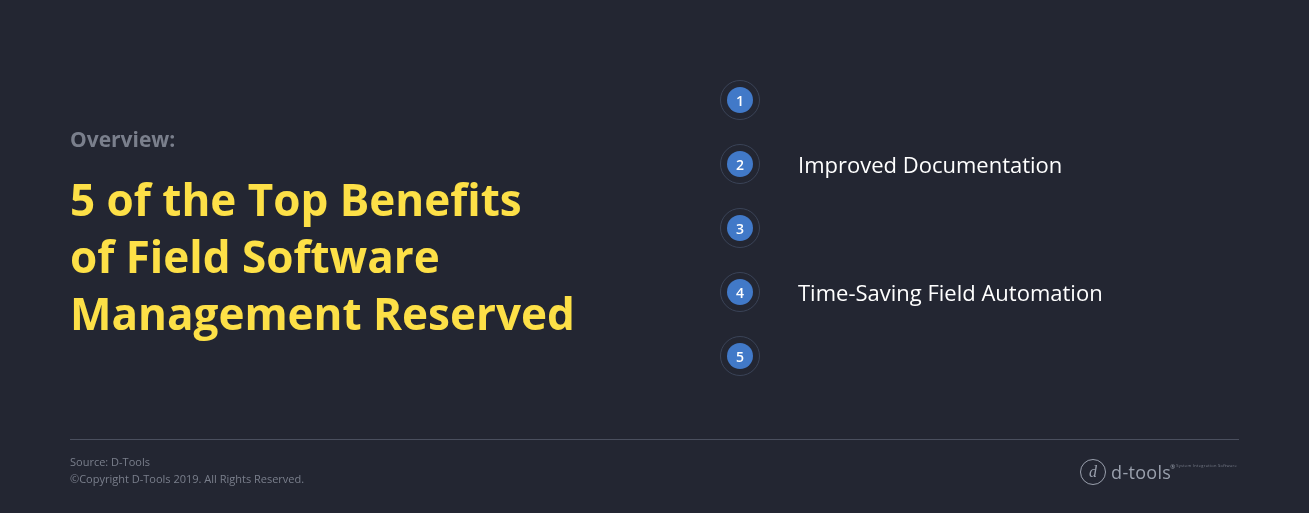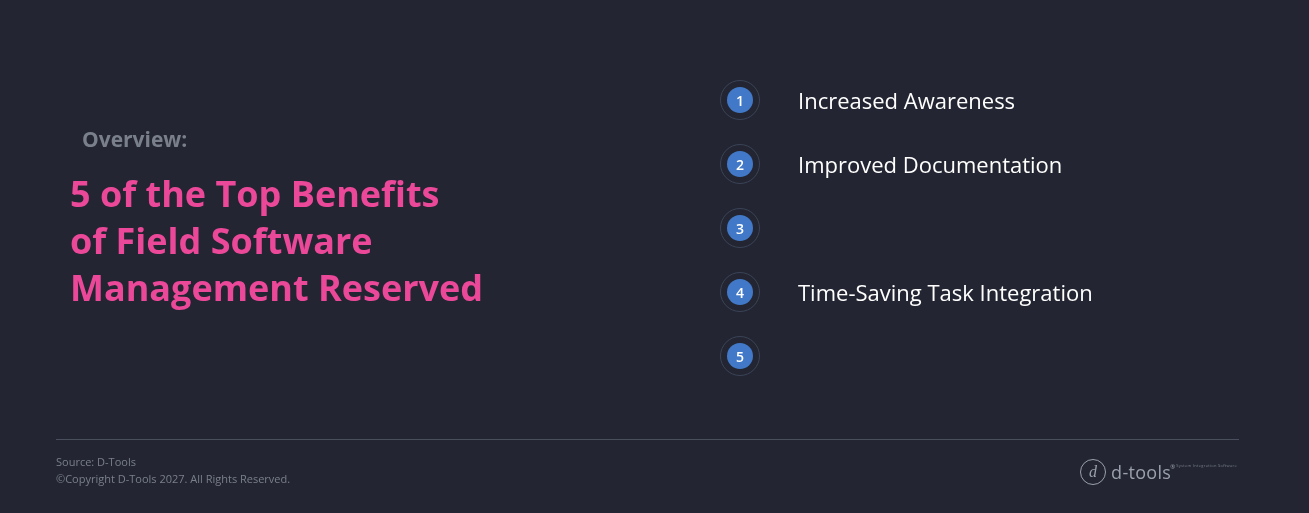--- a/index.html
+++ b/index.html
@@ -25,25 +25,24 @@
     }
     .left-col {
       flex: 0 0 560px;
       padding-top: 45px;
     }
     .overview-label {
       color: #7a7f8c;
       font-size: 21px;
       font-weight: 700;
       margin-bottom: 18px;
-      margin-left: 12px;
     }
     .main-title {
-      color: #ec4899;
-      font-size: 36px;
+      color: #fde047;
+      font-size: 44px;
       font-weight: 700;
       line-height: 1.3;
     }
     .right-col {
       flex: 1;
       display: flex;
       flex-direction: column;
       gap: 24px;
       padding-top: 0;
       padding-left: 50px;
@@ -75,21 +74,21 @@
       align-items: center;
       justify-content: center;
     }
     .benefit-text {
       color: #ffffff;
       font-size: 22px;
       font-weight: 400;
     }
     .footer {
       position: absolute;
-      left: 56px;
+      left: 70px;
       right: 70px;
       bottom: 26px;
     }
     .hr {
       border: none;
       border-top: 1px solid #4a4f5e;
       margin-bottom: 14px;
     }
     .footer-text {
       color: #7a7f8c;
@@ -154,52 +153,51 @@
       <span>of Field Software</span><br>
       <span>Management Reserved</span>
     </div>
   </div>
 
   <div class="right-col">
     <div class="benefit-item">
       <div class="num-badge-outer">
         <div class="num-badge-inner">1</div>
       </div>
-      <div class="benefit-text">Increased Awareness</div>
     </div>
     <div class="benefit-item">
       <div class="num-badge-outer">
         <div class="num-badge-inner">2</div>
       </div>
       <div class="benefit-text">Improved Documentation</div>
     </div>
     <div class="benefit-item">
       <div class="num-badge-outer">
         <div class="num-badge-inner">3</div>
       </div>
     </div>
     <div class="benefit-item">
       <div class="num-badge-outer">
         <div class="num-badge-inner">4</div>
       </div>
-      <div class="benefit-text">Time-Saving Task Integration</div>
+      <div class="benefit-text">Time-Saving Field Automation</div>
     </div>
     <div class="benefit-item">
       <div class="num-badge-outer">
         <div class="num-badge-inner">5</div>
       </div>
     </div>
   </div>
 </div>
 
 <div class="footer">
   <hr class="hr">
   <div class="footer-text">
     <span>Source: D-Tools</span><br>
-    <span>©Copyright D-Tools 2027. All Rights Reserved.</span>
+    <span>©Copyright D-Tools 2019. All Rights Reserved.</span>
   </div>
 </div>
 
 <div class="logo">
   <div class="logo-circle">d</div>
   <div class="logo-text-wrap">
     <div>
       <span class="logo-text">d-tools</span><span class="logo-reg">®</span>
     </div>
     <span class="logo-sub">System Integration Software</span>

